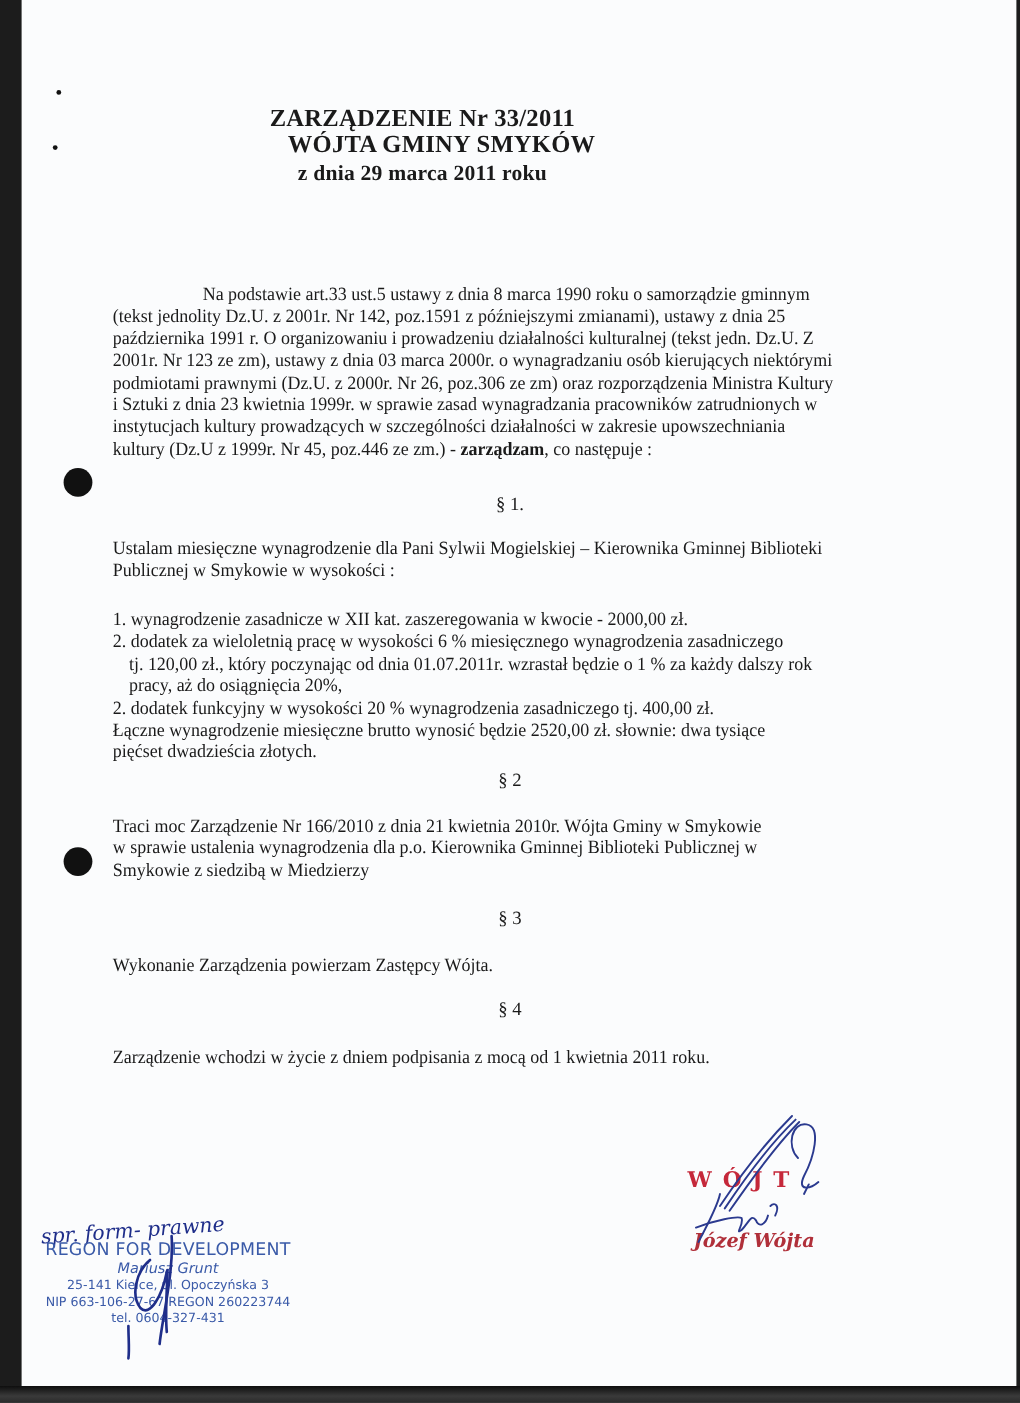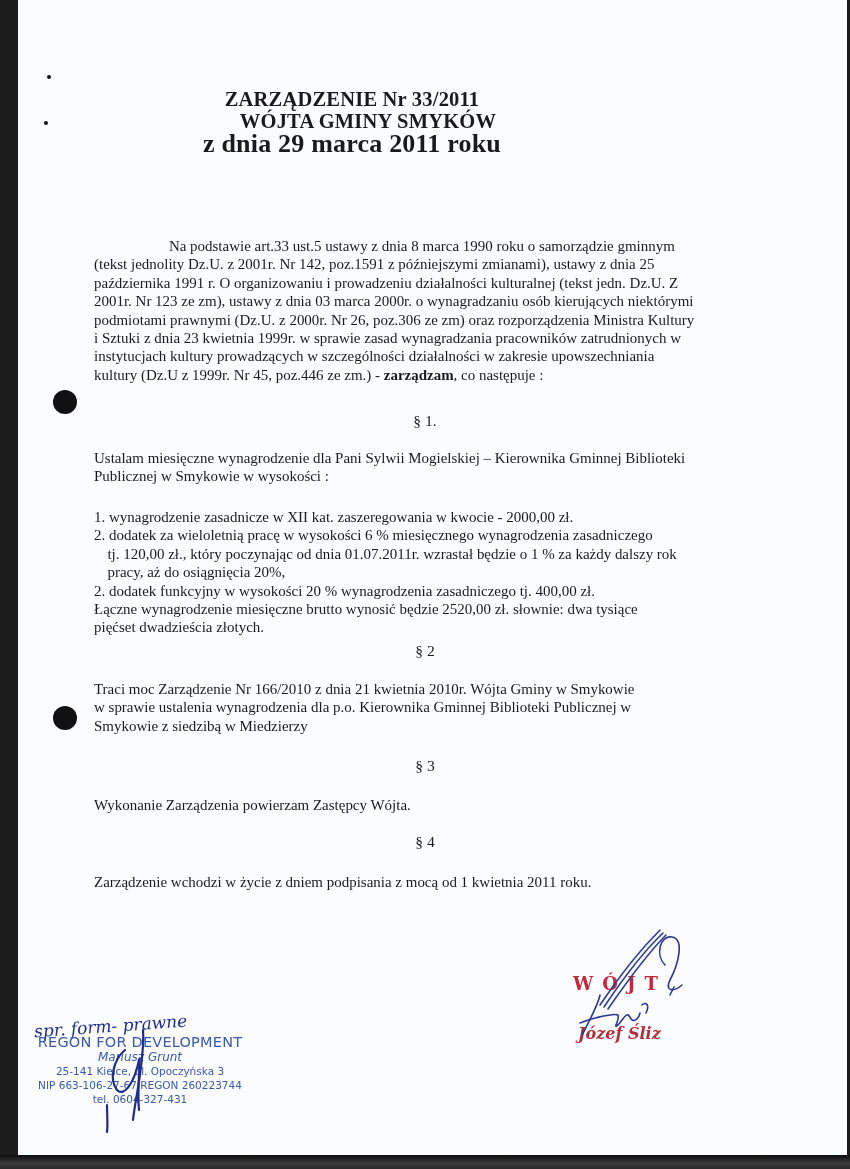--- a/index.html
+++ b/index.html
@@ -18,21 +18,21 @@
       position: absolute; left: 0; top: 1155px; width: 850px; height: 14px;
       background: linear-gradient(#0e0e0e, #3a3a3a 60%, #2a2a2a);
     }
     .abs { position: absolute; }
     .title {
       left: 0; width: 704px; text-align: center;
       font-weight: bold; font-size: 20.5px; line-height: 22px; letter-spacing: 0.2px;
     }
     .t1 { top: 88px; }
     .t2 { top: 110px; margin-left: 16px; }
-    .t3 { top: 133px; font-size: 26px; }
+    .t3 { top: 133px; font-size: 18px; }
     .subject {
       left: 94px; top: 175px; width: 700px;
       font-weight: bold; font-size: 17.5px; line-height: 21px;
     }
     .para {
       left: 94px; width: 700px; font-size: 15.6px; line-height: 18.4px;
       transform: scaleX(0.96); transform-origin: left top;
     }
     .para p { margin: 0; }
     .indent { padding-left: 78px; }
@@ -118,21 +118,21 @@
   <p>Smykowie z siedzibą w Miedzierzy</p>
 </div>
 
 <div class="abs sec" style="top:757px;">§ 3</div>
 <div class="abs para" style="top:796px;">Wykonanie Zarządzenia powierzam Zastępcy Wójta.</div>
 
 <div class="abs sec" style="top:833px;">§ 4</div>
 <div class="abs para" style="top:873px;">Zarządzenie wchodzi w życie z dniem podpisania z mocą od 1 kwietnia 2011 roku.</div>
 
 <div class="stamp-red">WÓJT</div>
-<div class="stamp-name">Józef Śliz</div>
+<div class="stamp-name">Józef Wójta</div>
 <svg class="sig" style="left:560px;top:925px;" width="140" height="115" viewBox="0 0 140 115">
   <g fill="none" stroke="#2b3a8f" stroke-width="1.6" stroke-linecap="round">
     <path d="M40 80 C60 50, 80 25, 100 5"></path>
     <path d="M44 82 C62 55, 82 28, 103 8"></path>
     <path d="M48 84 C66 58, 86 30, 106 10"></path>
     <path d="M105 40 C95 30, 100 10, 112 12 C125 14, 118 40, 110 55 C104 68, 115 66, 122 60"></path>
     <path d="M22 110 C30 95, 38 80, 40 70"></path>
     <path d="M20 98 C35 92, 55 88, 58 90 C60 96, 52 104, 58 100 C64 94, 66 86, 70 92 C72 98, 78 96, 80 88"></path>
     <path d="M82 80 C86 76, 90 80, 86 88"></path>
     <path d="M110 70 L114 62"></path>

